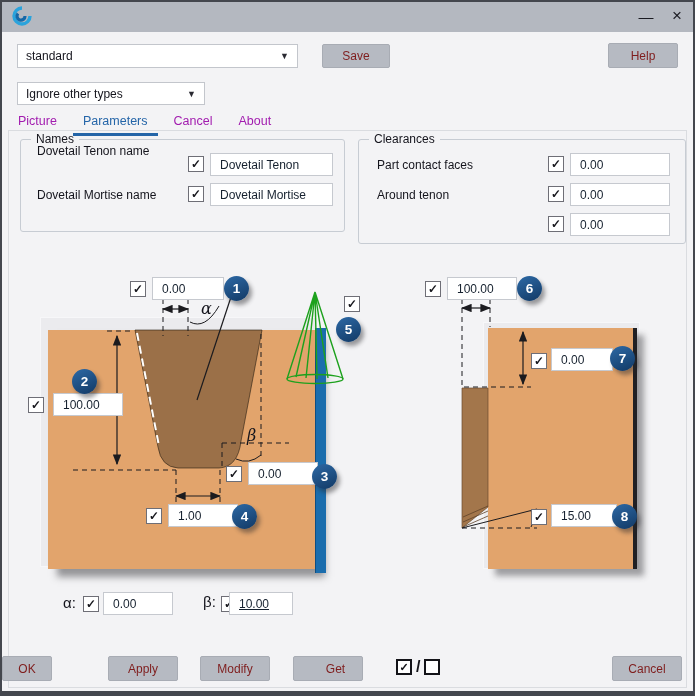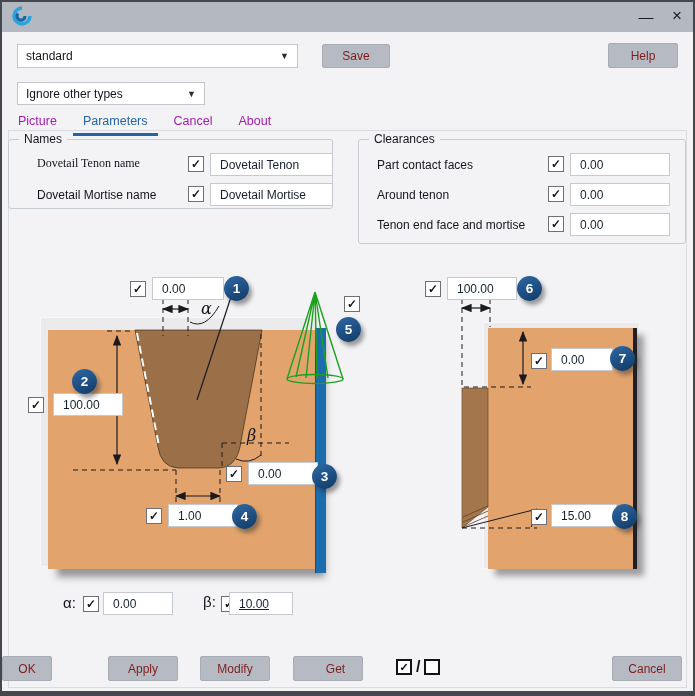--- a/index.html
+++ b/index.html
@@ -78,24 +78,24 @@
     <span class="arrow">▼</span>
   </div>
 
   <div id="tabs">
     <div class="tab">Picture</div>
     <div class="tab active">Parameters</div>
     <div class="tab">Cancel</div>
     <div class="tab">About</div>
   </div>
 
-  <div class="gb" style="left:8px;top:139px;width:325px;height:70px;">
+  <div class="gb" style="left:20px;top:139px;width:325px;height:93px;">
     <span class="gb-label">Names</span>
   </div>
-  <span class="fldlabel" style="left:37px;top:156px;font-family:Liberation Serif, serif;">Dovetail Tenon name</span>
+  <span class="fldlabel" style="left:37px;top:144px;">Dovetail Tenon name</span>
   <span class="cb" style="left:188px;top:156px;">
       <span class="mark">✓</span>
     </span>
   <input class="inp" style="left: 210px; top: 153px; width: 123px;" readonly="" value="Dovetail Tenon">
   <span class="fldlabel" style="left:37px;top:188px;">Dovetail Mortise name</span>
   <span class="cb" style="left:188px;top:186px;">
       <span class="mark">✓</span>
     </span>
   <input class="inp" style="left: 210px; top: 183px; width: 123px;" readonly="" value="Dovetail Mortise">
 
@@ -105,21 +105,20 @@
   <span class="fldlabel" style="left:377px;top:158px;">Part contact faces</span>
   <span class="cb" style="left:548px;top:156px;">
       <span class="mark">✓</span>
     </span>
   <input class="inp" style="left: 570px; top: 153px; width: 100px;" readonly="" value="0.00">
   <span class="fldlabel" style="left:377px;top:188px;">Around tenon</span>
   <span class="cb" style="left:548px;top:186px;">
       <span class="mark">✓</span>
     </span>
   <input class="inp" style="left: 570px; top: 183px; width: 100px;" readonly="" value="0.00">
-  <span class="fldlabel" style="left:377px;top:218px;">Tenon end face and mortise</span>
   <span class="cb" style="left:548px;top:216px;">
       <span class="mark">✓</span>
     </span>
   <input class="inp" style="left: 570px; top: 213px; width: 100px;" readonly="" value="0.00">
 
   <div class="backboard" style="left:40px;top:317px;width:278px;height:250px;"></div>
   <div class="board" id="boardL" style="left:48px;top:330px;width:268px;height:239px;"></div>
   <div id="bluebar"></div>
   <div class="backboard" style="left:483px;top:322px;width:157px;height:247px;"></div>
   <div class="board" id="boardR" style="left:488px;top:328px;width:149px;height:241px;"></div>

